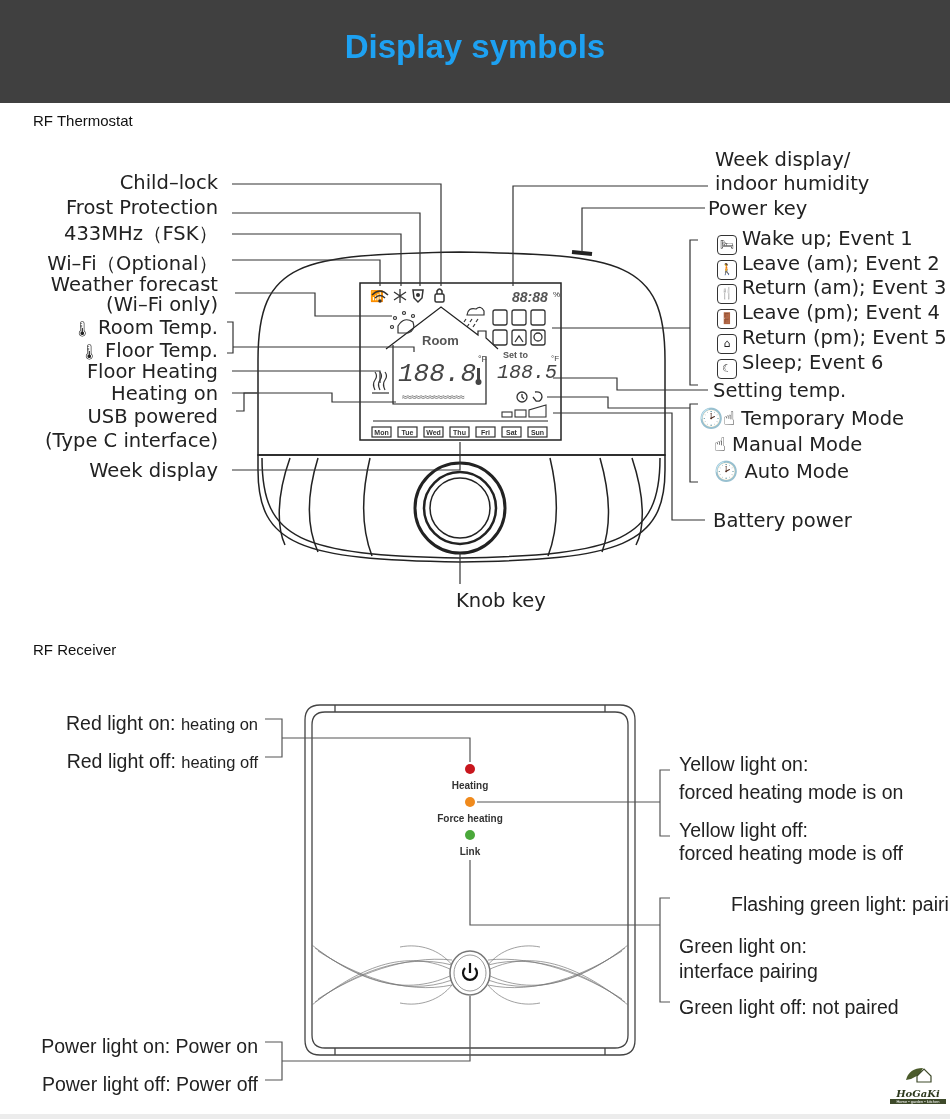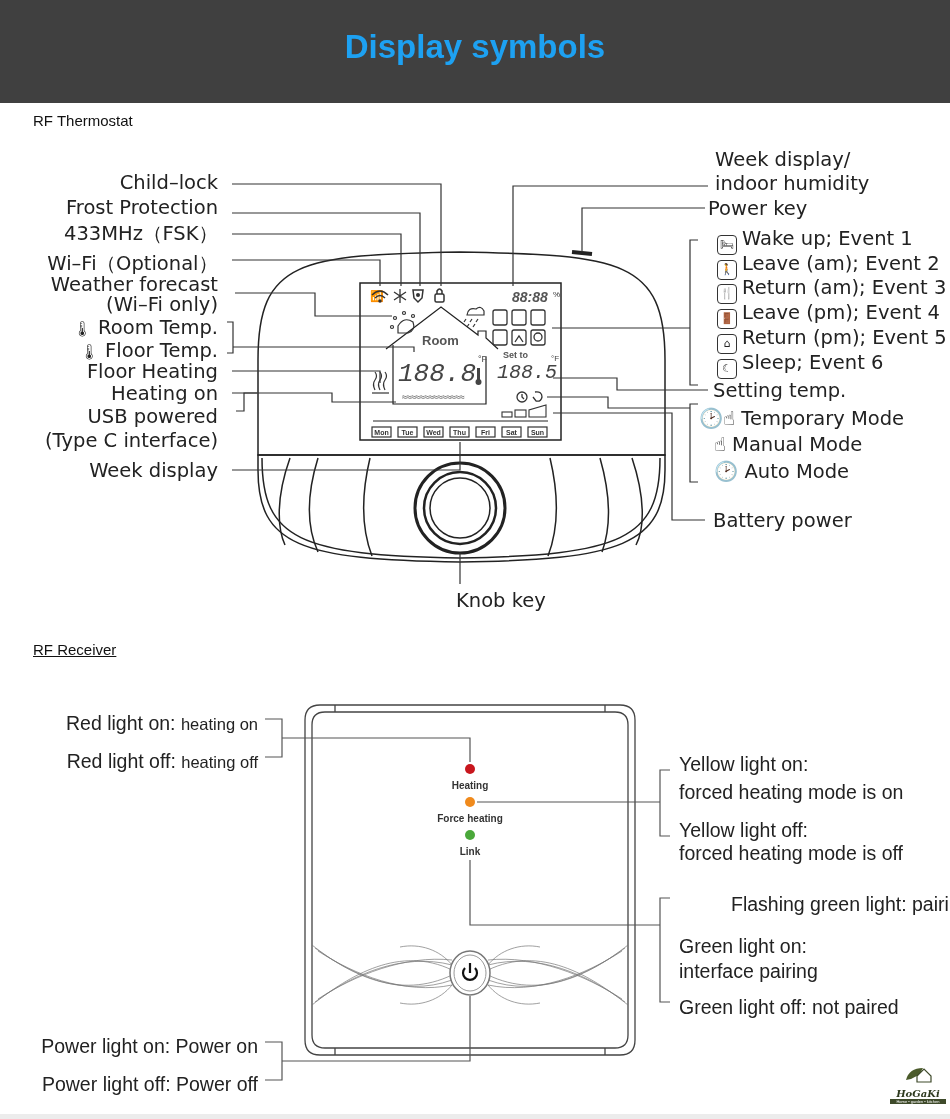--- a/index.html
+++ b/index.html
@@ -207,21 +207,21 @@
 <div class="lbl" style="left:717px;top:301px;"><span class="ico">🚪</span><span>Leave (pm); Event 4</span></div>
 <div class="lbl" style="left:717px;top:326px;"><span class="ico">⌂</span><span>Return (pm); Event 5</span></div>
 <div class="lbl" style="left:717px;top:351px;"><span class="ico">☾</span><span>Sleep; Event 6</span></div>
 <div class="lbl" style="left:713px;top:379px;text-align:right;">Setting temp.</div>
 <div class="lbl" style="left:699px;top:407px;"><span>🕑</span><span>☝</span> <span>Temporary Mode</span></div>
 <div class="lbl" style="left:714px;top:433px;"><span>☝</span> <span>Manual Mode</span></div>
 <div class="lbl" style="left:714px;top:460px;"><span>🕑</span> <span>Auto Mode</span></div>
 <div class="lbl" style="left:713px;top:509px;">Battery power</div>
 <div class="lbl" style="left:412px;top:589px;margin-left:44px;">Knob key</div>
 
-<div class="section-title" style="left:33px;top:641px;text-decoration:underline;">RF Receiver</div>
+<div class="section-title" style="left:33px;top:641px;">RF Receiver</div>
 
 <svg width="950" height="1119" style="pointer-events:none;">
   <g fill="none" stroke="#444" stroke-width="1.3">
     <path d="M305,720 Q305,705 320,705 L620,705 Q635,705 635,720 L635,1040 Q635,1055 620,1055 L320,1055 Q305,1055 305,1040 Z"></path>
     <path d="M312,725 Q312,712 325,712 L615,712 Q628,712 628,725 L628,1035 Q628,1048 615,1048 L325,1048 Q312,1048 312,1035 Z"></path>
     <path d="M335,705 L335,712 M605,705 L605,712 M335,1048 L335,1055 M605,1048 L605,1055"></path>
   </g>
 
   <g fill="none" stroke="#777" stroke-width="0.7">
     <path d="M312,945 C350,975 400,1000 452,975"></path>

